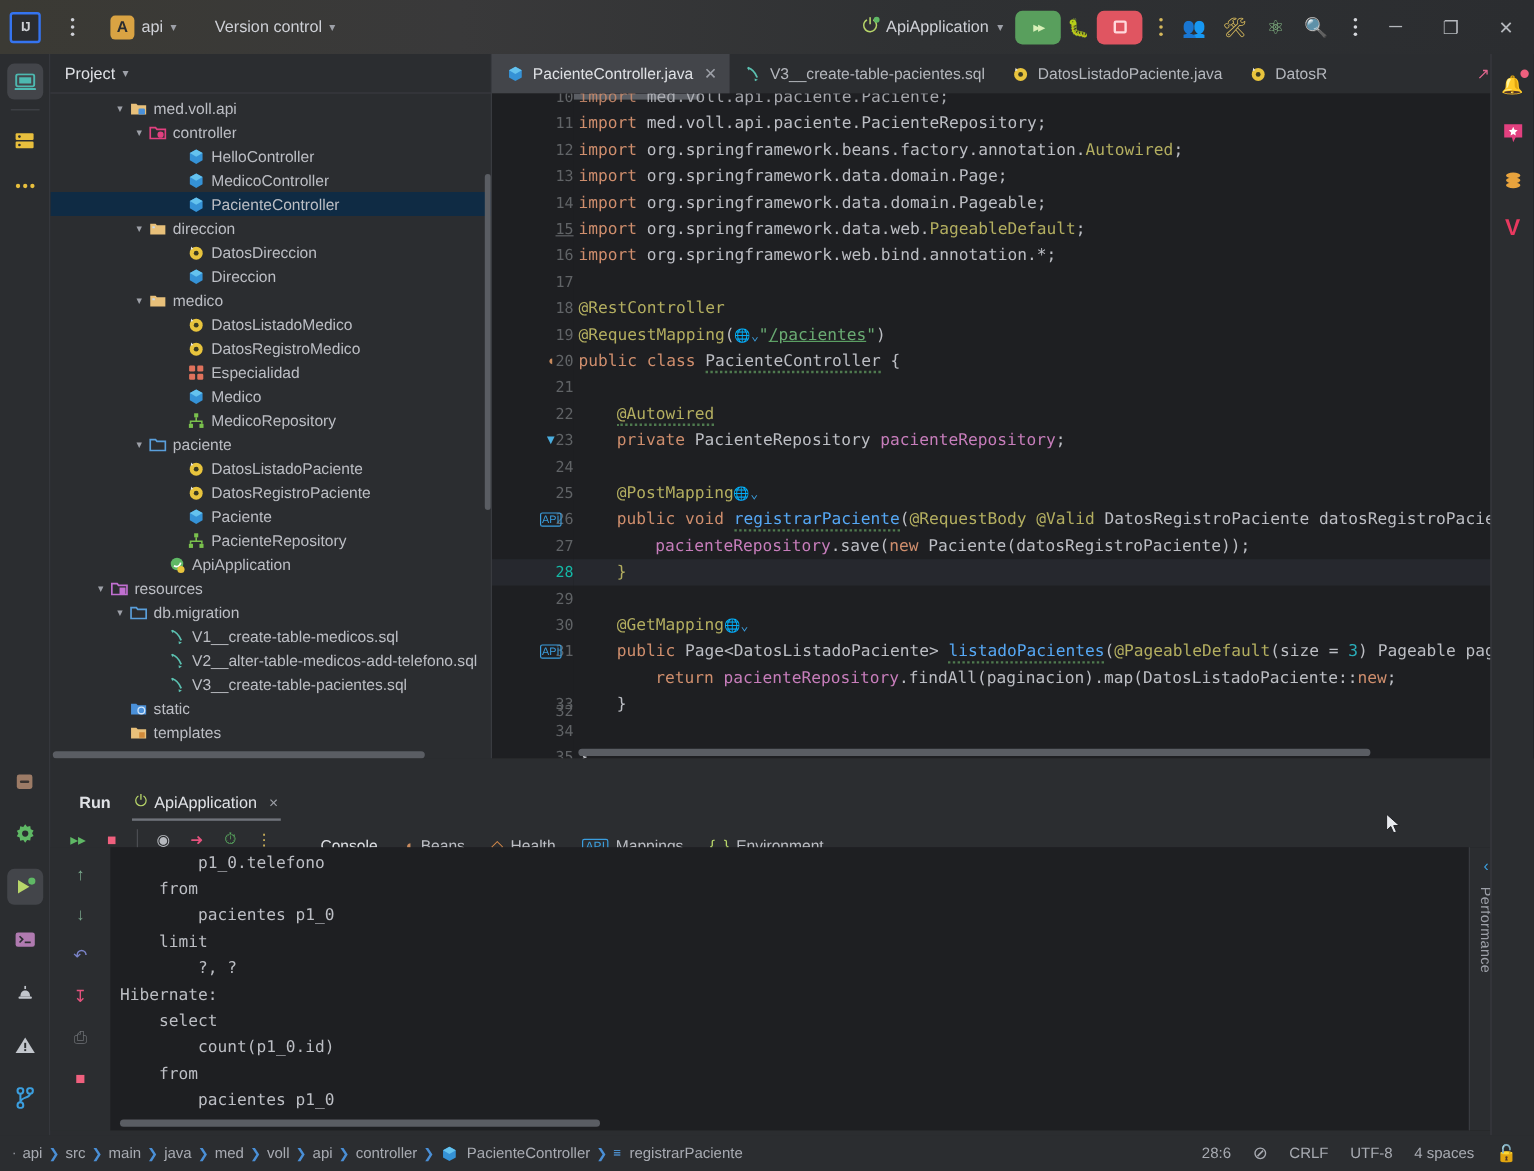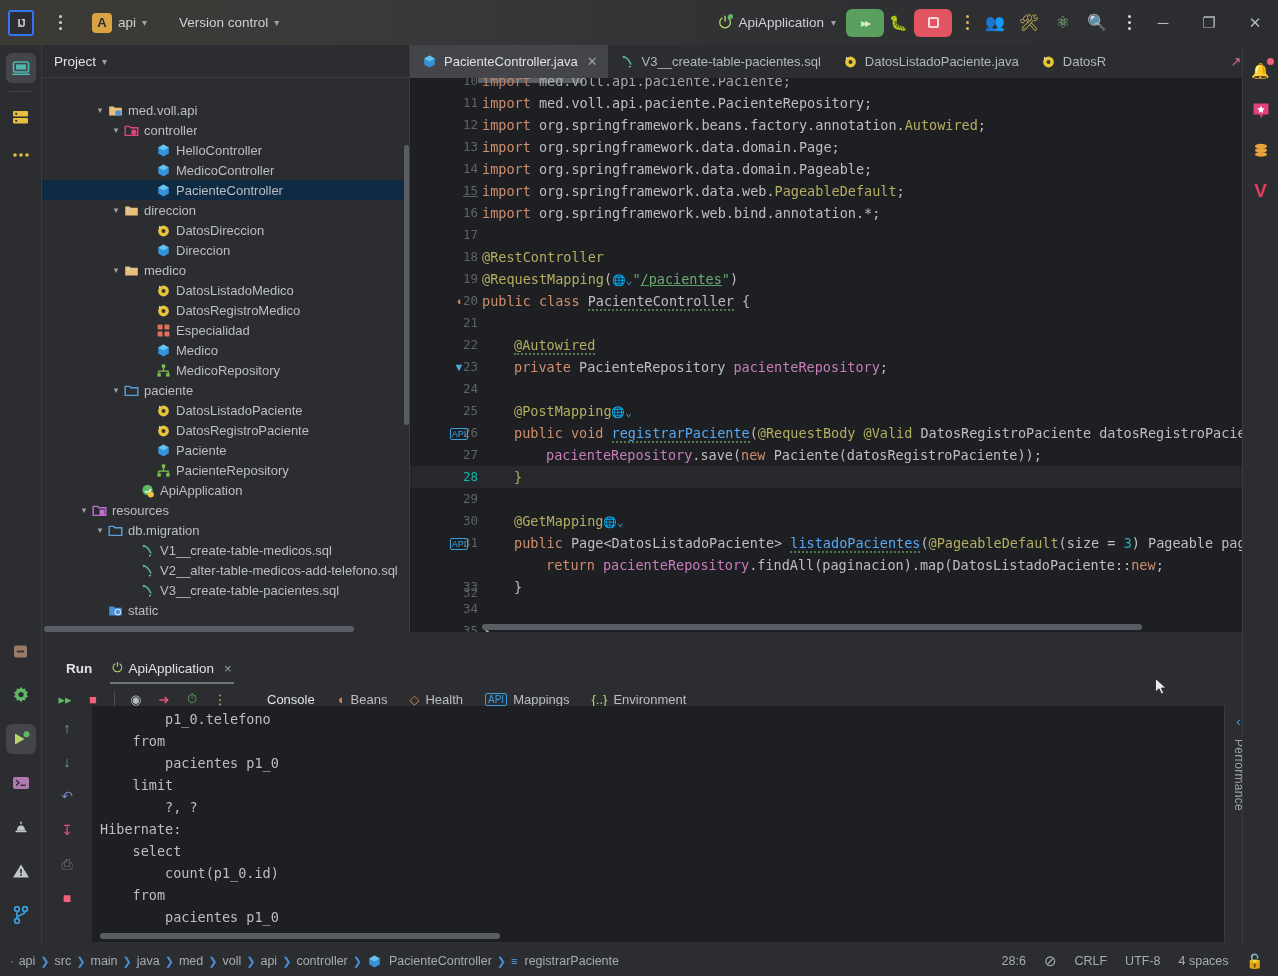--- a/index.html
+++ b/index.html
@@ -76,21 +76,21 @@
     display:flex; flex-direction:column; align-items:center;
   }
   .rail-btn { width: 30px; height:30px; margin-top:8px; display:flex;align-items:center;justify-content:center; border-radius:6px; font-size:16px;}
   .rail-btn.active { background:#43454a; }
   .rail-sep { width:24px; height:1px; background:#43454a; margin:8px 0 2px; }
   .rail-grow { flex:1; }
 
   
   .project-panel {
     position:absolute; top:45px; left:42px; width:368px; height:587px;
-    background:#2b2d30; display:flex; flex-direction:column;gap:20px;
+    background:#2b2d30; display:flex; flex-direction:column;
   }
   .pp-header {
     height:33px; display:flex; align-items:center; padding-left:12px; gap:6px;
     border-bottom:1px solid #393b40;
   }
   .pp-title { font-size:13.5px; color:#dfe1e5; }
   .pp-tree { flex:1; overflow:hidden; position:relative; padding-top:2px; }
   .tree-row {
     height:20px; display:flex; align-items:center; font-size:13px; color:#bcbec4;
     white-space:nowrap; padding-right:4px;
@@ -163,21 +163,21 @@
   .runpanel { position:absolute; top:632px; left:42px; width:1236px; height:314px; background:#2b2d30; }
   .run-tabs { height:32px; display:flex; align-items:center; padding-left:14px; gap:0; position:relative;margin-top:20px;}
   .run-tabs .rt { font-size:13.5px; color:#dfe1e5; padding:0 10px; height:32px; display:flex;align-items:center; gap:6px;}
   .rt.bold { font-weight:bold; }
   .run-tab-active { position:relative; }
   .run-tab-active::after { content:''; position:absolute; left:8px; right:8px; bottom:0; height:2px; background:#6f737a; }
 
   .run-toolbar { height:30px; display:flex; align-items:center; padding-left:10px; gap:2px; }
   .rtb { width:26px;height:26px;display:flex;align-items:center;justify-content:center; font-size:13px;}
   .rtb-sep { width:1px; height:16px; background:#4b4d52; margin:0 6px; }
-  .rtb-label { font-size:13px; color:#bcbec4; display:flex;align-items:center; gap:6px; padding:0 10px; height:26px;}
+  .rtb-label { font-size:13px; color:#bcbec4; display:flex;align-items:flex-end; gap:6px; padding:0 10px; height:26px;}
   .rtb-label.sel { color:#dfe1e5; position:relative; }
   .rtb-label.sel::after { content:''; position:absolute; left:4px; right:4px; bottom:-7px; height:2px; background:#6f737a;}
 
   .console {
     position:absolute; top:74px; left:50px; width:1160px; height:236px; background:#1e1f22;
     font-family:"DejaVu Sans Mono", monospace; font-size:13.5px; color:#bcbec4;
     overflow:hidden; padding-top:2px;
   }
   .cs-line { height:22px; line-height:22px; white-space:pre; padding-left:8px; }
   .console-vtrack { position:absolute; right:3px; top:6px; width:7px; height:185px; background:#f0607e; opacity:.55; border-radius:3px;}

